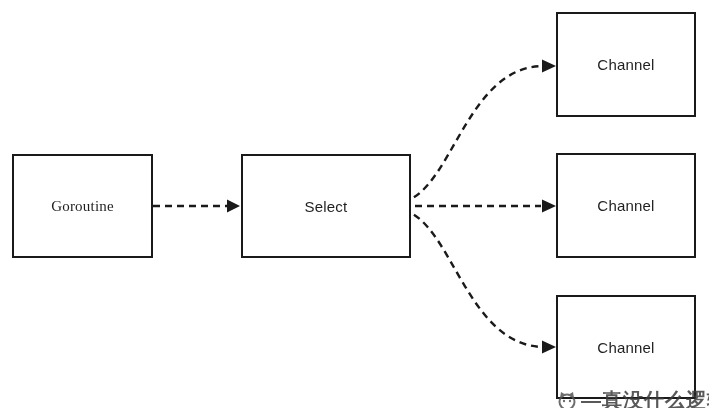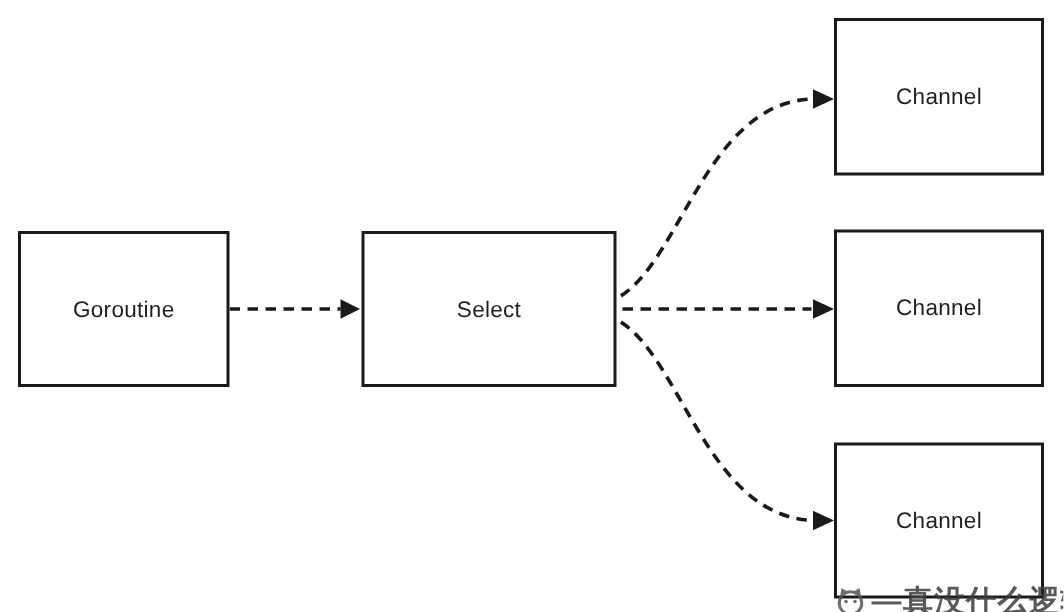--- a/index.html
+++ b/index.html
@@ -30,21 +30,21 @@
     background: #ffffff;
     display: flex;
     align-items: center;
     justify-content: center;
   }
   .node-label {
     font-size: 15px;
     color: #1f1f1f;
     letter-spacing: 0.2px;
   }
-  .node-goroutine      { left: 12px;  top: 154px; width: 141px; height: 104px; }
+  .node-goroutine      { left: 12px;  top: 154px; width: 141px; height: 104px; font-family: Liberation Serif, serif; }
   .node-select         { left: 241px; top: 154px; width: 170px; height: 104px; }
   .node-channel-top    { left: 556px; top: 12px;  width: 140px; height: 105px; }
   .node-channel-middle { left: 556px; top: 153px; width: 140px; height: 105px; }
   .node-channel-bottom { left: 556px; top: 295px; width: 140px; height: 104px; }
   .edge-line {
     fill: none;
     stroke: #1a1a1a;
     stroke-width: 2.4;
     stroke-dasharray: 7 5;
   }

